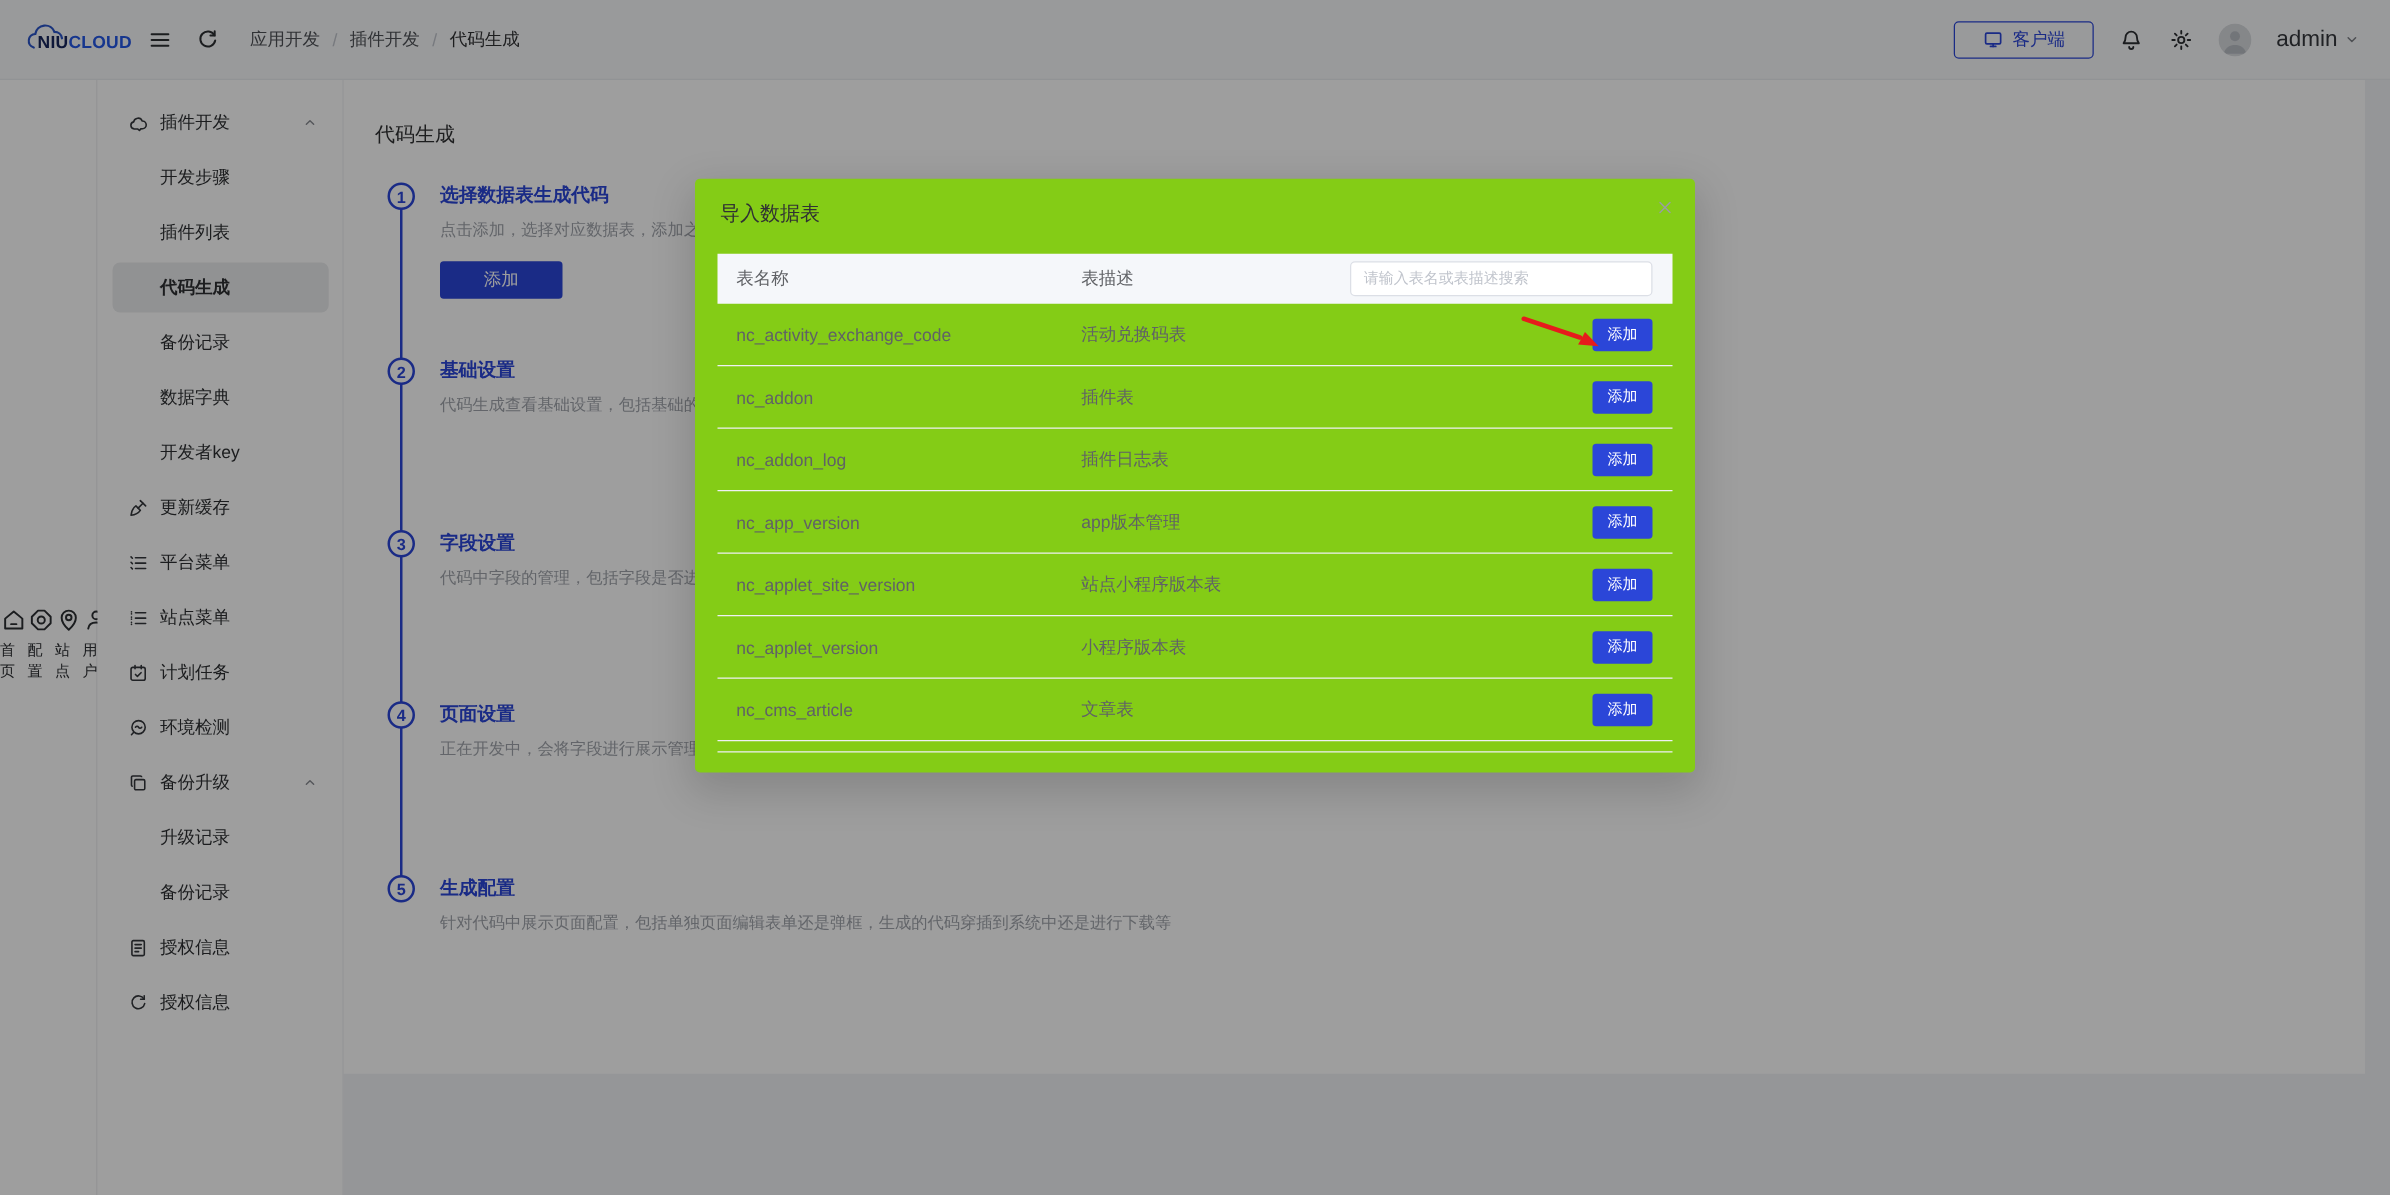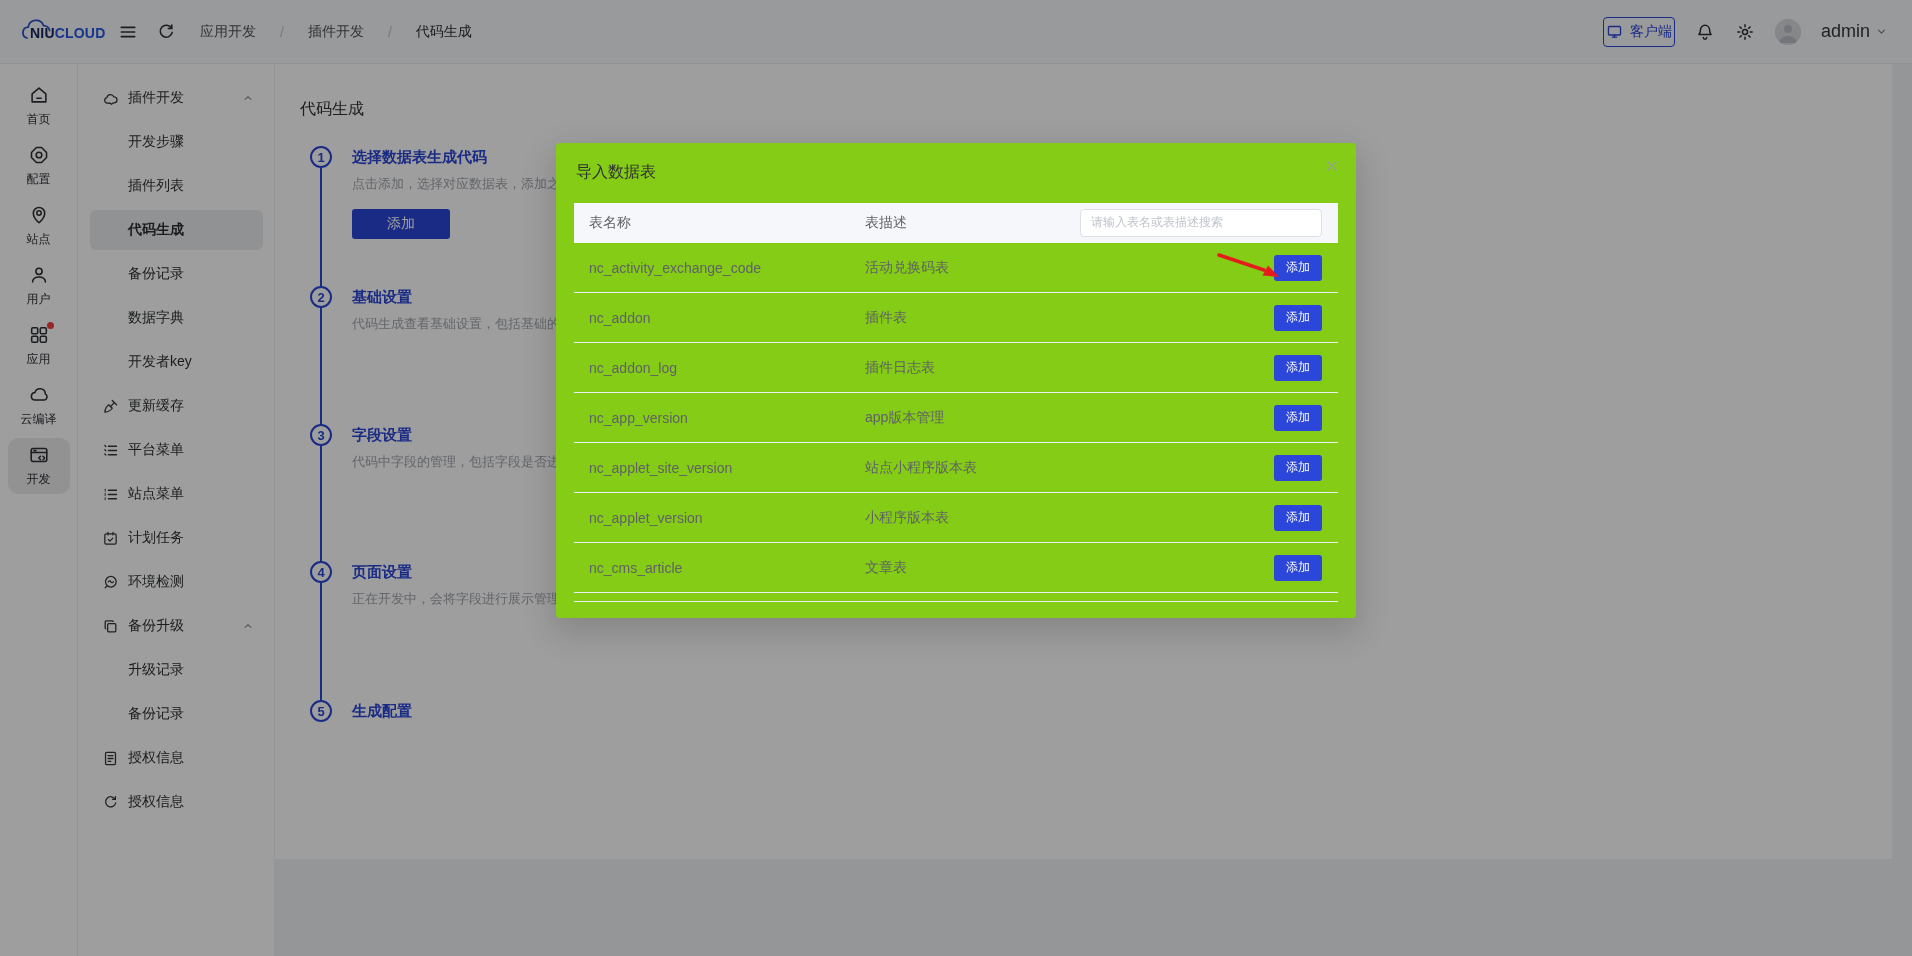--- a/index.html
+++ b/index.html
@@ -11,35 +11,35 @@
 
   
   .header{position:absolute;top:0;left:0;width:1912px;height:64px;background:#f7f8fa;
     display:flex;align-items:center;padding:0 24px;gap:18px;border-bottom:1px solid #ebedf0}
   .logo{position:relative;width:76px;height:30px;flex:none}
   .logo svg{position:absolute;left:-2px;top:0}
   .logo-text{position:absolute;left:6px;top:8px;font-size:14px;font-weight:800;letter-spacing:.2px;white-space:nowrap}
   .logo-niu{color:#17265c}
   .logo-cloud{color:#2457e6}
   .hicon{width:20px;height:20px;color:#2d2f33;cursor:pointer;flex:none}
-  .breadcrumb{display:flex;align-items:center;gap:24px;font-size:14px;color:#4e5156;margin-left:6px}
+  .breadcrumb{display:flex;align-items:center;gap:10px;font-size:14px;color:#4e5156;margin-left:6px}
   .crumb{cursor:pointer}
   .crumb.last{color:#303133}
   .crumb-sep{color:#c0c4cc}
   .header-right{margin-left:auto;display:flex;align-items:center;gap:20px}
   .client-btn{display:flex;align-items:center;gap:7px;border:1px solid var(--primary);color:var(--primary);
-    border-radius:4px;padding:5px 2px;font-size:14px;background:transparent;cursor:pointer}
+    border-radius:4px;padding:5px 22px;font-size:14px;background:transparent;cursor:pointer}
   .client-btn .hicon{color:var(--primary);width:17px;height:17px}
   .avatar{width:26px;height:26px;border-radius:50%;background:#d7dade;overflow:hidden;flex:none}
   .user{display:flex;align-items:center;gap:5px;font-size:18px;color:#35373c;cursor:pointer}
   .chev-sm{width:13px;height:13px;color:#7d8086}
 
   
   .rail{position:absolute;top:64px;left:0;width:78px;height:892px;background:#fff;border-right:1px solid #ebedf0;
-    display:flex;flex-direction:column;align-items:center;padding-top:14px}
+    display:flex;flex-direction:row;align-items:center;padding-top:14px}
   .rail-item{width:62px;height:56px;margin-bottom:4px;border-radius:10px;display:flex;flex-direction:column;
     align-items:center;justify-content:center;gap:5px;font-size:12px;color:#2d2f33;cursor:pointer}
   .rail-item.active{background:#ececee}
   .ricon{width:22px;height:22px;color:#2d2f33;position:relative}
   .badge-dot{position:absolute;top:-2px;right:-4px;width:7px;height:7px;border-radius:50%;background:var(--badge)}
 
   
   .submenu{position:absolute;top:64px;left:78px;width:197px;height:892px;background:#fff;border-right:1px solid #eef0f2;
     padding:14px 11px 0 12px}
   .menu-item{height:40px;margin-bottom:4px;border-radius:6px;display:flex;align-items:center;gap:9px;
@@ -373,20 +373,21 @@
         <div class="step-desc">代码中字段的管理，包括字段是否进行增加</div>
       </div>
       <div class="step s4">
         <div class="step-dot">4</div>
         <div class="step-title">页面设置</div>
         <div class="step-desc">正在开发中，会将字段进行展示管理配置，</div>
       </div>
       <div class="step s5">
         <div class="step-dot">5</div>
         <div class="step-title">生成配置</div>
+        <div class="step-desc">针对代码中展示页面配置，包括单独页面编辑表单还是弹框，生成的代码穿插到系统中还是进行下载等</div>
       </div>
     </div>
   </div>
 
   <div class="overlay"></div>
 
   <div class="modal">
     <div class="modal-header">
       <div class="modal-title">导入数据表</div>
       <button class="modal-close">

